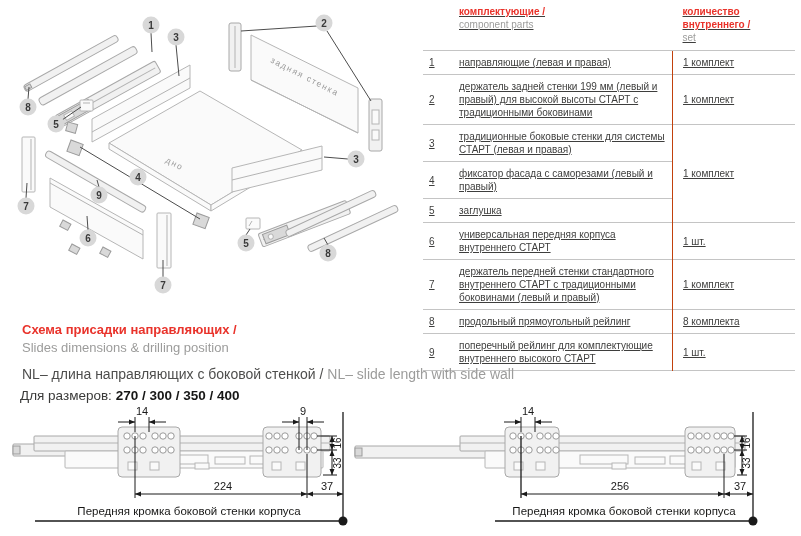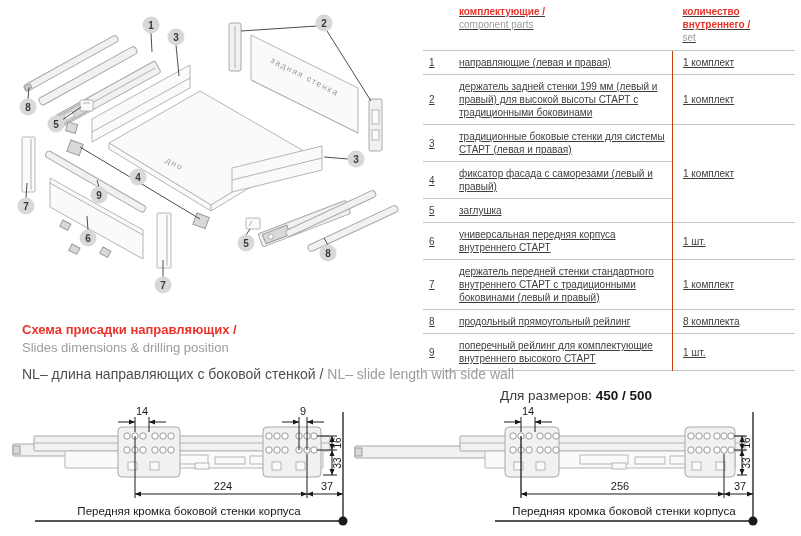--- a/index.html
+++ b/index.html
@@ -307,22 +307,22 @@
 
   <div class="section-title">
     <div class="ru">Схема присадки направляющих /</div>
     <div class="en">Slides dimensions &amp; drilling position</div>
   </div>
 
   <div class="nl-line">
     <span class="ru">NL– длина направляющих с боковой стенкой / </span><span class="en">NL– slide length with side wall</span>
   </div>
 
-  <div class="size-heading sh-right">
-    <span>Для размеров: </span><b>450 / 500</b>
+  <div class="size-heading sh-left">
+    <span>Для размеров: </span><b>270 / 300 / 350 / 400</b>
   </div>
 
   <svg class="draw" style="left:10px; top:406px;" width="350" height="128" viewBox="0 0 350 128">
 
     <g>
       <rect class="art" x="3" y="38" width="118" height="12" rx="1"></rect>
       <rect class="art-dark" x="3" y="40" width="7" height="8"></rect>
       <rect class="art" x="24" y="30" width="296" height="15" rx="1"></rect>
       <line class="art-line" x1="24" y1="37" x2="320" y2="37"></line>
       <rect class="art-light" x="55" y="45" width="258" height="17" rx="1"></rect>

